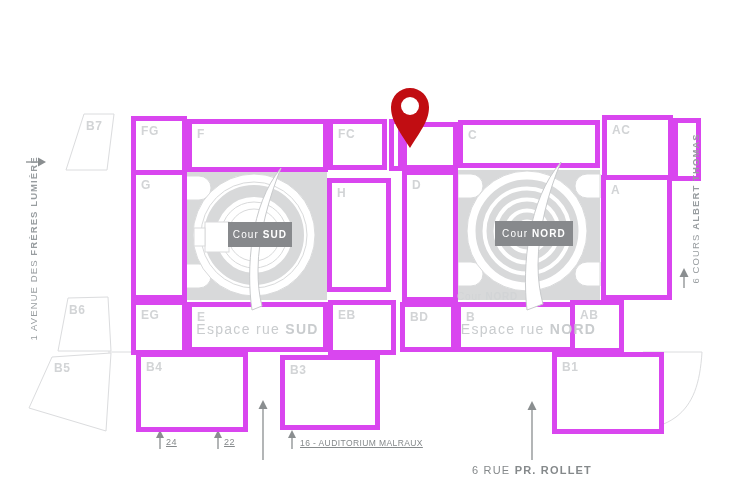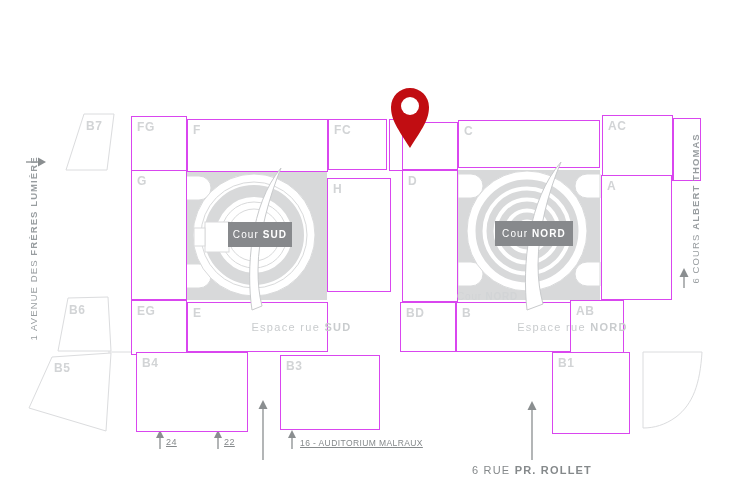--- a/index.html
+++ b/index.html
@@ -4,31 +4,31 @@
 <style>
   html,body{margin:0;padding:0;background:#fff;}
   .canvas{position:relative;width:729px;height:498px;background:#fff;overflow:hidden;
           font-family:"Liberation Sans",sans-serif;}
   .layer{position:absolute;left:0;top:0;}
   
   .title{position:absolute;left:240px;top:10px;width:344px;text-align:center;
          color:#b3121a;font-weight:bold;font-size:15px;line-height:21.5px;}
   .title sup{font-size:9px;}
   
-  .blk{position:absolute;background:#fff;border:1px solid #d946ef;box-sizing:border-box;}
+  .blk{position:absolute;background:#fff;border:5px solid #d946ef;box-sizing:border-box;}
   .lbl{display:block;padding:3px 0 0 5px;font-size:12px;font-weight:bold;
        color:#d2d4d6;letter-spacing:.6px;}
   .flbl{position:absolute;font-size:12px;font-weight:bold;color:#d2d4d6;letter-spacing:.6px;}
   
   .badge{position:absolute;background:#87898c;color:#fff;display:flex;align-items:center;
          justify-content:center;font-size:10px;letter-spacing:1.1px;white-space:pre;}
   .cour-light{position:absolute;font-size:10px;color:#d2d4d6;letter-spacing:.8px;white-space:pre;}
   
-  .espace{position:absolute;font-size:11px;letter-spacing:1.3px;color:#c9ccce;
-          text-align:center;white-space:pre;margin-left:44px;}
+  .espace{position:absolute;font-size:14px;letter-spacing:1.3px;color:#c9ccce;
+          text-align:center;white-space:pre;}
   
   .street{position:absolute;color:#85898b;font-size:11px;letter-spacing:1.2px;
           text-align:center;white-space:pre;}
   .anno{position:absolute;color:#85898b;font-size:9px;letter-spacing:.4px;white-space:pre;text-decoration:underline;}
   .anno.small{font-size:8.5px;}
   .vlabel{position:absolute;white-space:pre;color:#989da0;font-size:9.5px;
           letter-spacing:1.1px;transform:rotate(-90deg);text-align:center;}
   b{font-weight:bold;}
 </style>
 </head>
@@ -117,37 +117,40 @@
   <div class="blk" style="left:601px;top:175px;width:71px;height:125px">
       <span class="lbl">A</span>
     </div>
 
   <div class="blk" style="left:131px;top:300px;width:56px;height:55px">
       <span class="lbl">EG</span>
     </div>
   <div class="blk" style="left:187px;top:302px;width:141px;height:50px">
       <span class="lbl">E</span>
     </div>
+  <div class="blk" style="left:328px;top:300px;width:68px;height:55px">
+      <span class="lbl">EB</span>
+    </div>
   <div class="blk" style="left:400px;top:302px;width:56px;height:50px">
       <span class="lbl">BD</span>
     </div>
   <div class="blk" style="left:456px;top:302px;width:145px;height:50px">
       <span class="lbl">B</span>
     </div>
   <div class="blk" style="left:570px;top:300px;width:54px;height:53px">
       <span class="lbl">AB</span>
     </div>
 
   <div class="blk" style="left:136px;top:352px;width:112px;height:80px">
       <span class="lbl">B4</span>
     </div>
   <div class="blk" style="left:280px;top:355px;width:100px;height:75px">
       <span class="lbl">B3</span>
     </div>
-  <div class="blk" style="left:552px;top:352px;width:78px;height:82px">
+  <div class="blk" style="left:552px;top:352px;width:112px;height:82px">
       <span class="lbl">B1</span>
     </div>
 
   <span class="flbl" style="left:86px;top:119px">B7</span>
   <span class="flbl" style="left:69px;top:303px">B6</span>
   <span class="flbl" style="left:54px;top:361px">B5</span>
 
   <svg class="layer" width="729" height="498">
     <path d="M281,168 C270,195 258,235 258,270 C258,283 259,295 262,306 L252,310 C246,270 250,205 281,168 Z" fill="#fff" stroke="#c8cacc"></path>
     <path d="M561,162 C549,190 538,230 538,265 C538,280 540,293 543,304 L527,310 C522,265 528,200 561,162 Z" fill="#fff" stroke="#c8cacc"></path>

